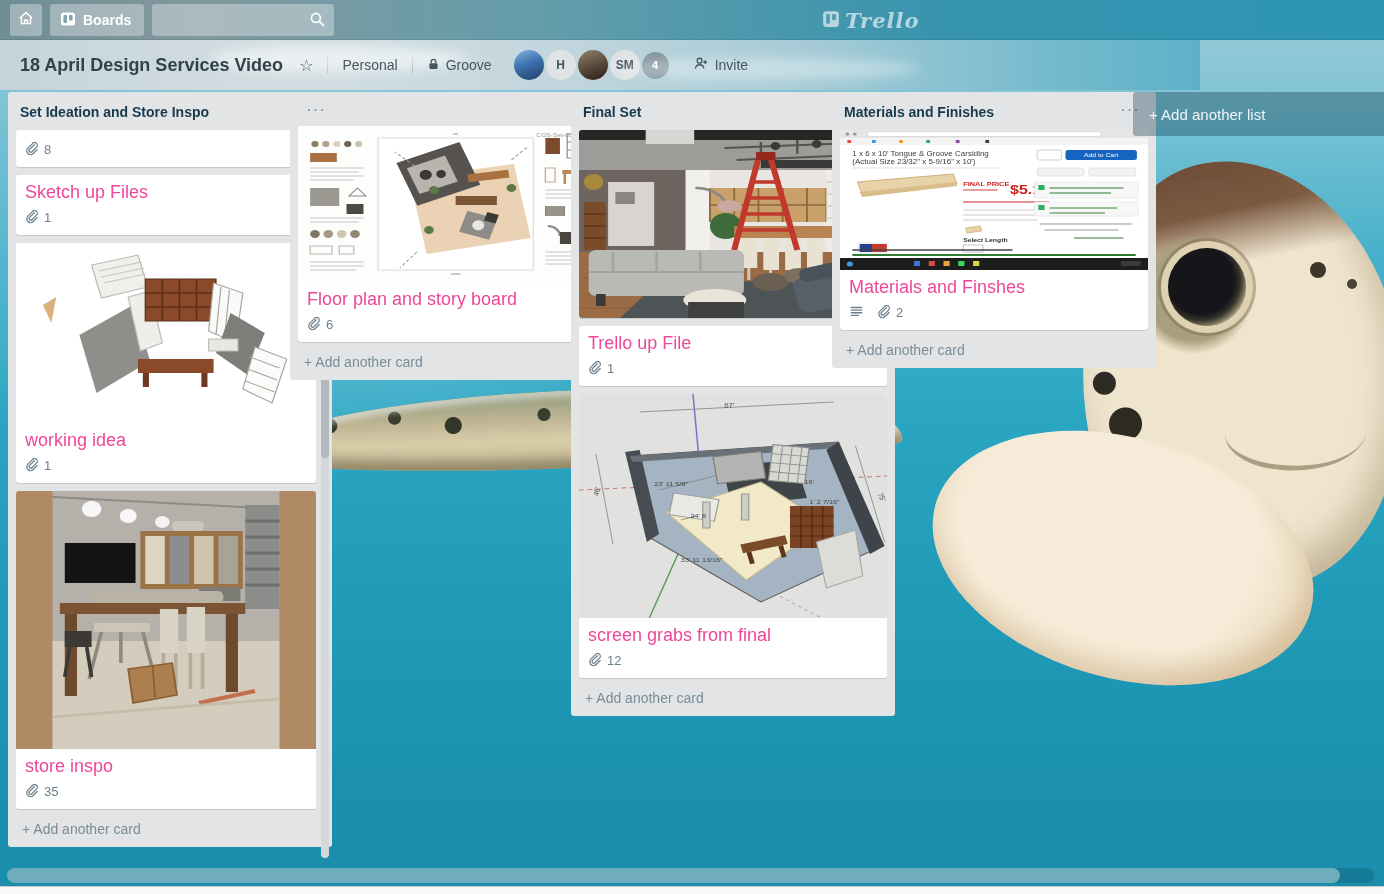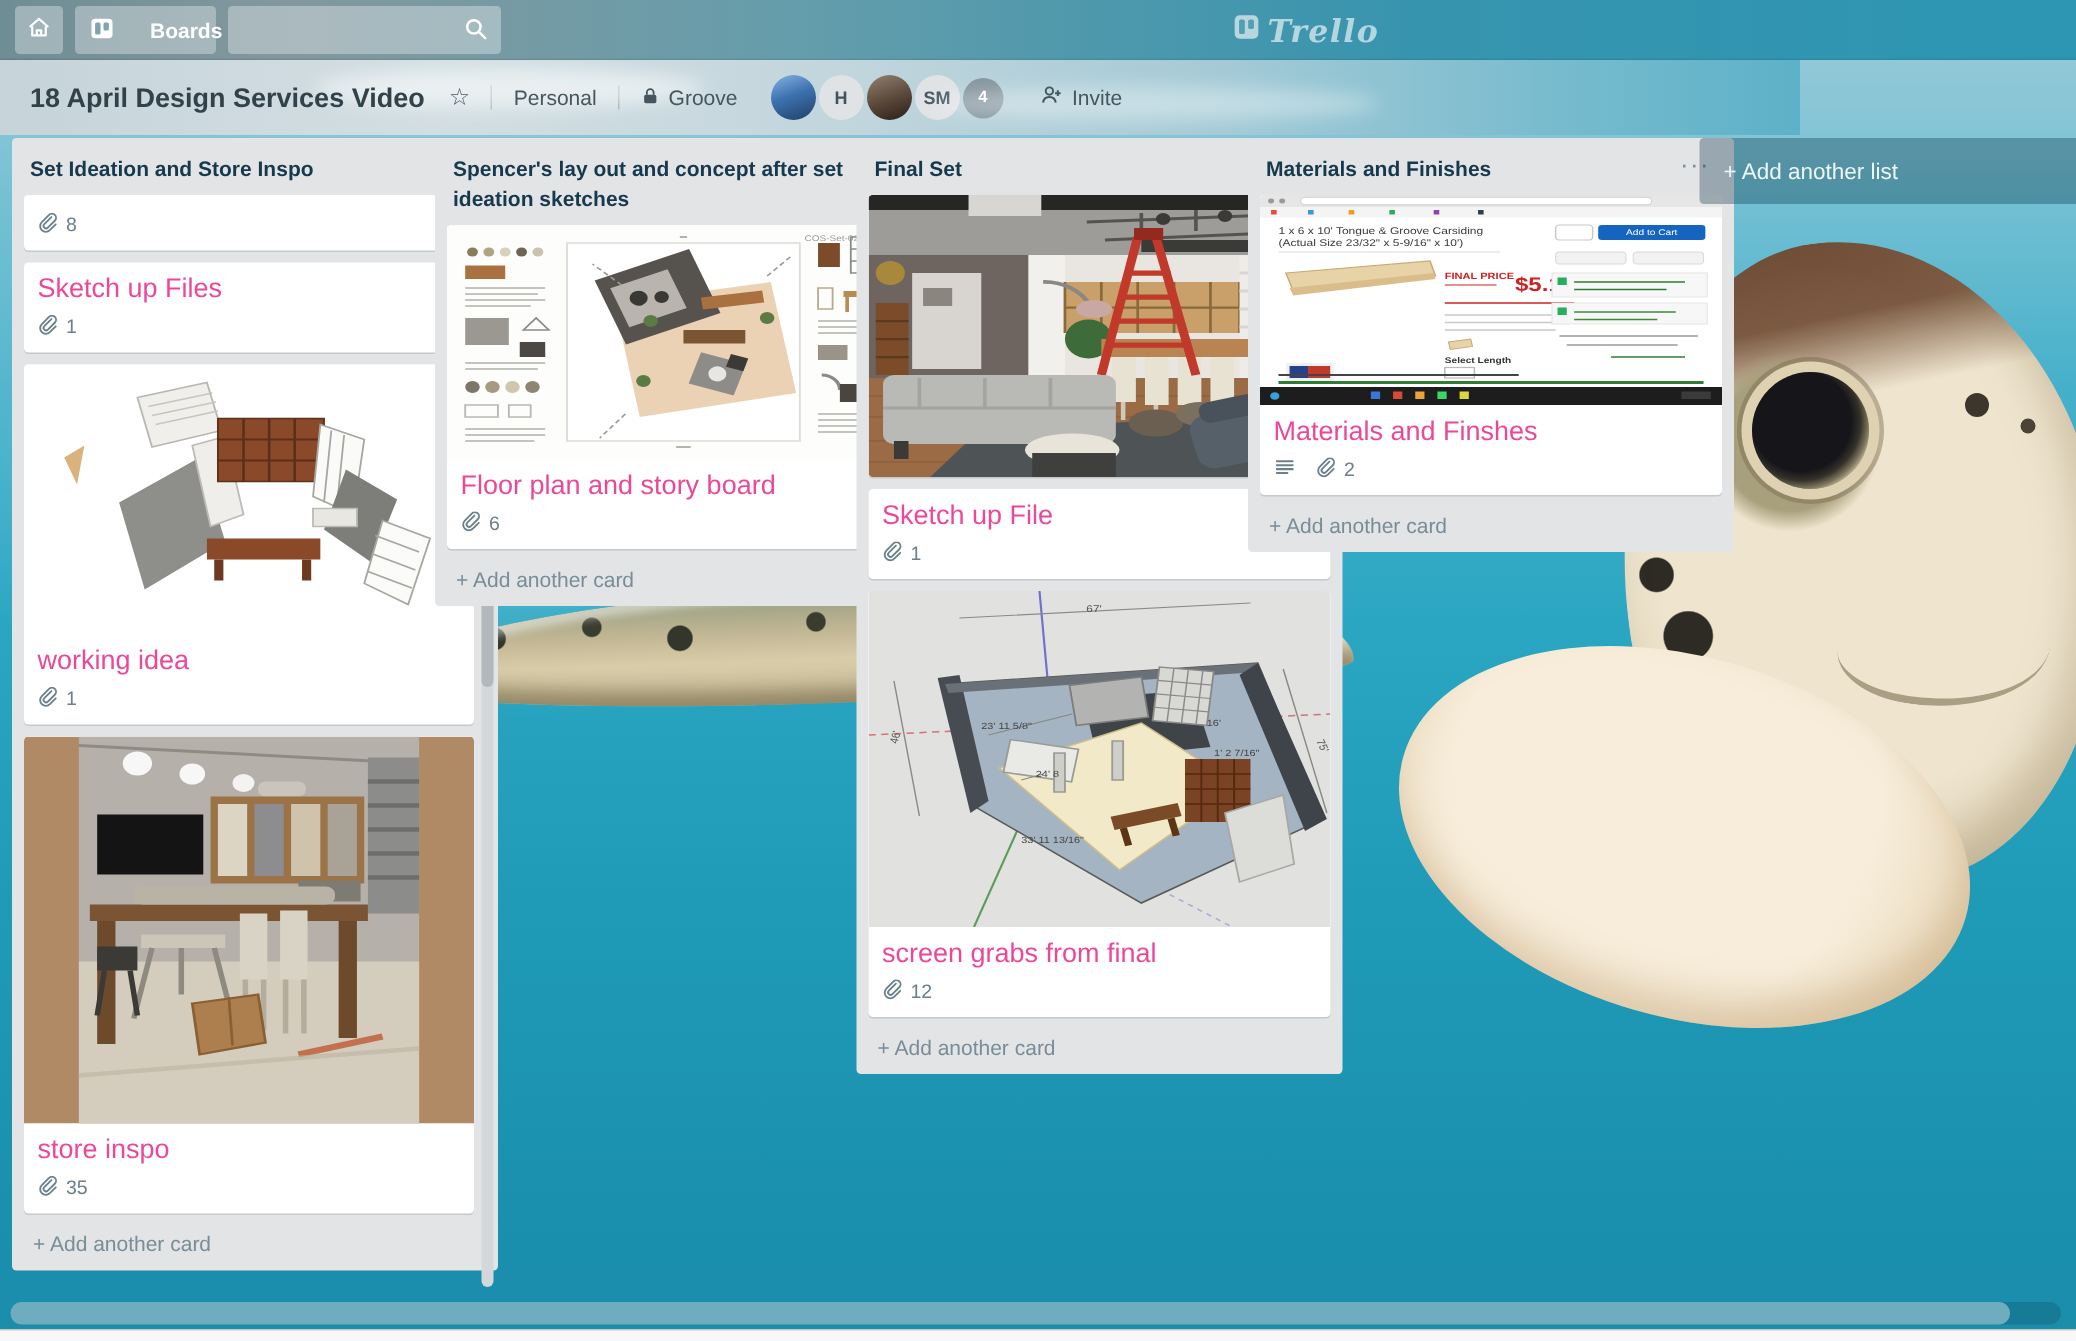--- a/index.html
+++ b/index.html
@@ -56,21 +56,21 @@
     box-shadow:inset -10px -16px 24px rgba(180,140,90,.35); }
 
   
   .topnav { position:absolute; left:0; top:0; width:1384px; height:40px; z-index:20;
     background:linear-gradient(90deg,#6f8d95 0%,#82989e 14%,#659dab 38%,#3794ae 68%,#2c96b3 100%);
     box-shadow:inset 0 -1px 0 rgba(0,0,0,.08); }
   .nav-btn { position:absolute; top:4px; height:32px; border-radius:3px;
     background:rgba(255,255,255,.33); color:#fff; display:flex; align-items:center;
     cursor:pointer; }
   .nav-home { left:10px; width:32px; justify-content:center; }
-  .nav-boards { left:50px; width:94px; padding:0 10px; gap:24px; font-weight:bold; font-size:14px; }
+  .nav-boards { left:50px; width:94px; padding:0 10px; gap:7px; font-weight:bold; font-size:14px; }
   .nav-search { left:152px; width:182px; }
   .nav-search input { width:100%; height:100%; border:0; background:transparent; outline:none;
     padding:0 34px 0 10px; color:#fff; font-size:14px; }
   .nav-search .mag { position:absolute; right:8px; top:7px; }
   .logo { position:absolute; left:822px; top:8px; display:flex; align-items:center; gap:5px;
     opacity:.62; }
   .logo-text { color:#fff; font-family:"DejaVu Serif", serif; font-style:italic;
     font-weight:bold; font-size:21px; letter-spacing:1px; }
 
   
@@ -349,21 +349,20 @@
         </div>
       </div>
     </div>
     <div class="add-card">+ Add another card</div>
     <div class="vtrack"></div>
     <div class="vthumb"></div>
   </div>
 
   <div class="list l2">
     <div class="list-h">
-      <span class="list-title">Spencer's lay out and concept after set ideation sketches</span>
       <span class="list-menu">···</span>
     </div>
     <div class="cards">
       <div class="card">
         <div class="cover" style="height:156px">
           <svg viewBox="0 0 254 156" preserveAspectRatio="none">
             <rect width="254" height="156" fill="#fdfdfc"></rect>
             <text x="247" y="11" font-size="5.5" fill="#9a9a9a" text-anchor="end">COS-Set-022018 V2</text>
             <circle cx="14" cy="18" r="3" fill="#8a7d5e"></circle>
               <circle cx="23" cy="18" r="3" fill="#b0a583"></circle>
@@ -496,21 +495,21 @@
             <ellipse cx="182" cy="146" rx="13" ry="8" fill="#7b6f60"></ellipse>
             <g transform="rotate(-14 206 160)">
                 <rect x="178" y="142" width="58" height="36" rx="10" fill="#566069"></rect>
                 <rect x="186" y="134" width="34" height="14" rx="6" fill="#49525a"></rect>
               </g>
           </svg>
         </div>
       </div>
       <div class="card">
         <div class="card-body">
-          <div class="card-title">Sketch up File</div>
+          <div class="card-title">Trello up File</div>
           <div class="badges">
             <svg width="14" height="14" viewBox="0 0 16 16">
                 <path d="M10.6 3.1 5.2 8.5a1.9 1.9 0 0 0 2.7 2.7l5.3-5.3a3.1 3.1 0 0 0-4.4-4.4L3.3 7a4.3 4.3 0 0 0 6.1 6.1l4.5-4.5" fill="none" stroke="#6b808c" stroke-width="1.4" stroke-linecap="round"></path>
               </svg>
             <span class="bnum">1</span>
           </div>
         </div>
       </div>
       <div class="card">
         <div class="cover" style="height:224px">

